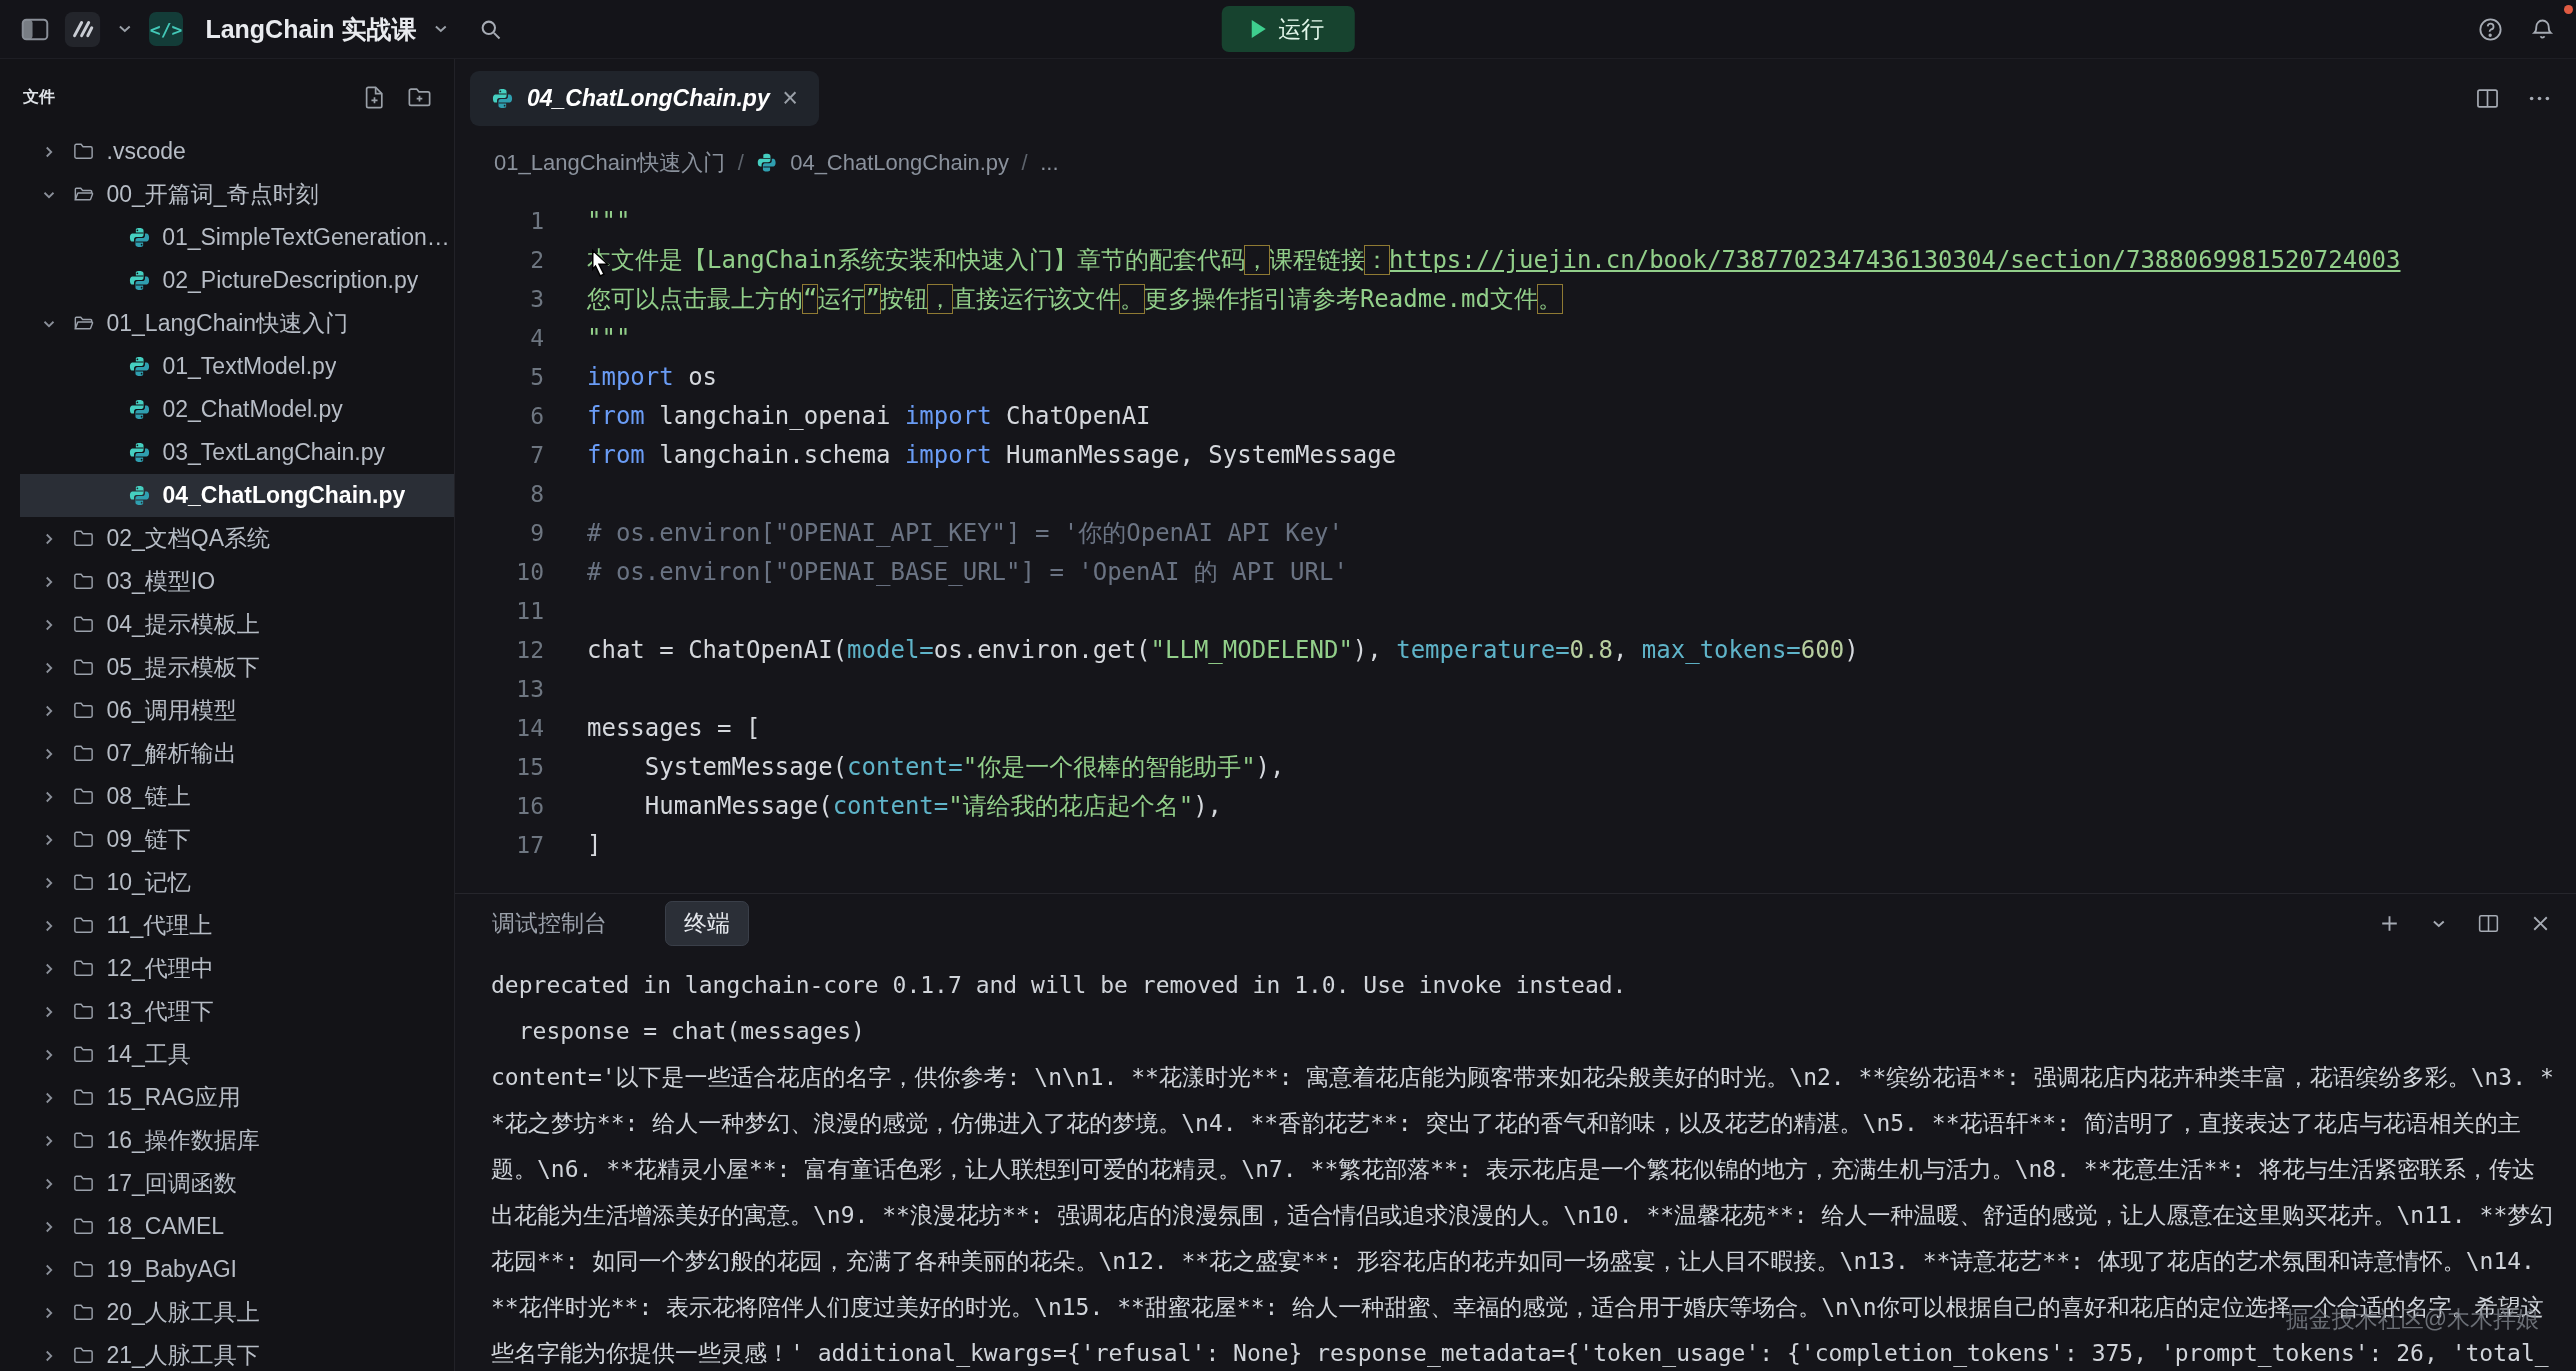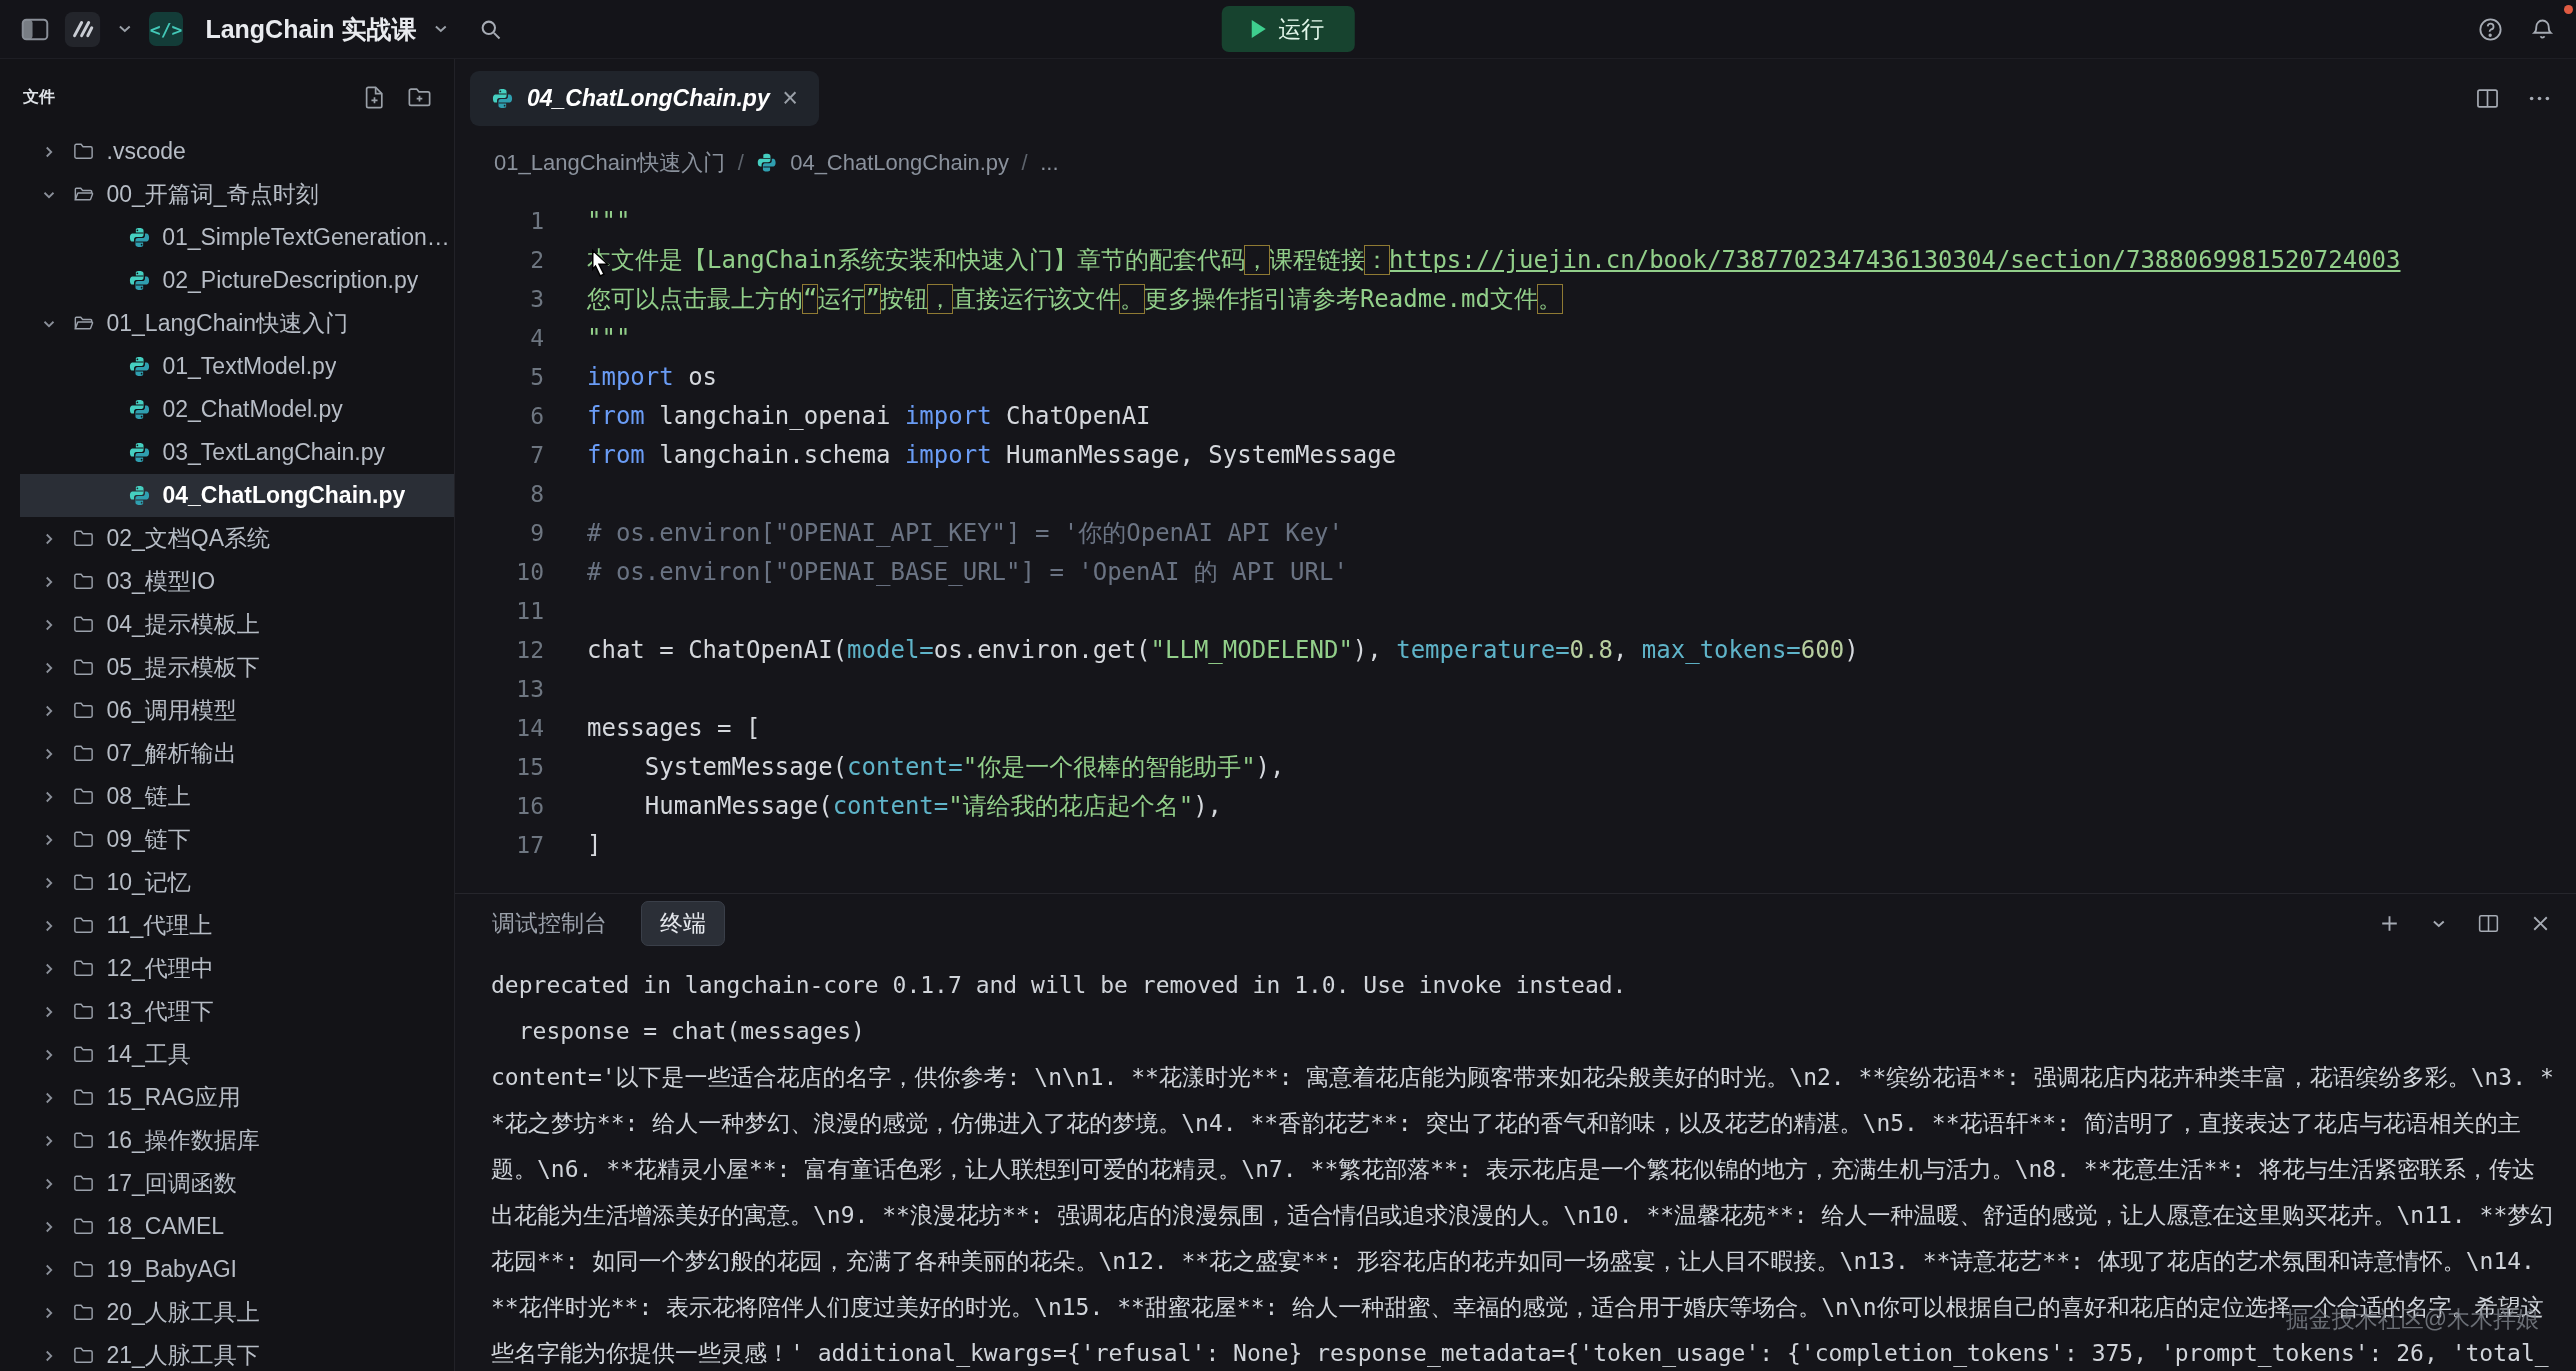--- a/index.html
+++ b/index.html
@@ -53,21 +53,21 @@
   .lc .kw{color:#6a9cf5;}
   .lc .cmt{color:#6a7383;}
   .lc .num{color:#b8cfa0;}
   .lc .param{color:#5fb4c9;}
   .lc .link{text-decoration:underline;cursor:pointer;}
   .lc .boxed{outline:0.9px solid #8f7a33;outline-offset:-0.9px;}
   
   .panel{height:479px;flex:none;border-top:0.9px solid #26262c;display:flex;flex-direction:column;background:#15151a;}
   .panel-tabs{height:59px;display:flex;align-items:center;gap:34px;padding:0 23px 0 37px;}
   .panel-tab{font-size:23px;color:#9aa0aa;cursor:pointer;}
-  .panel-tab.active{background:#2b2f37;border:0.9px solid #3a3f49;border-radius:7.1px;padding:6.2px 18px;color:#e6e9ee;}
+  .panel-tab.active{background:#2b2f37;border:0.9px solid #3a3f49;border-radius:7.1px;padding:6.2px 18px;color:#e6e9ee;margin-left:24px;}
   .panel-actions{margin-left:auto;display:flex;align-items:center;gap:27px;}
   .terminal{flex:1;overflow:hidden;padding:9px 19.6px 0 36px;font-family:"DejaVu Sans Mono",monospace;font-size:23px;line-height:46px;color:#d0d4da;white-space:pre-wrap;word-break:break-all;}
   
   .watermark{position:absolute;right:37px;bottom:37px;font-size:23px;color:#82878f;opacity:.78;pointer-events:none;}
   .mouse-cursor{position:absolute;left:588px;top:248px;pointer-events:none;}
   svg{display:block;}
 </style>
 </head>
 <body>
 

